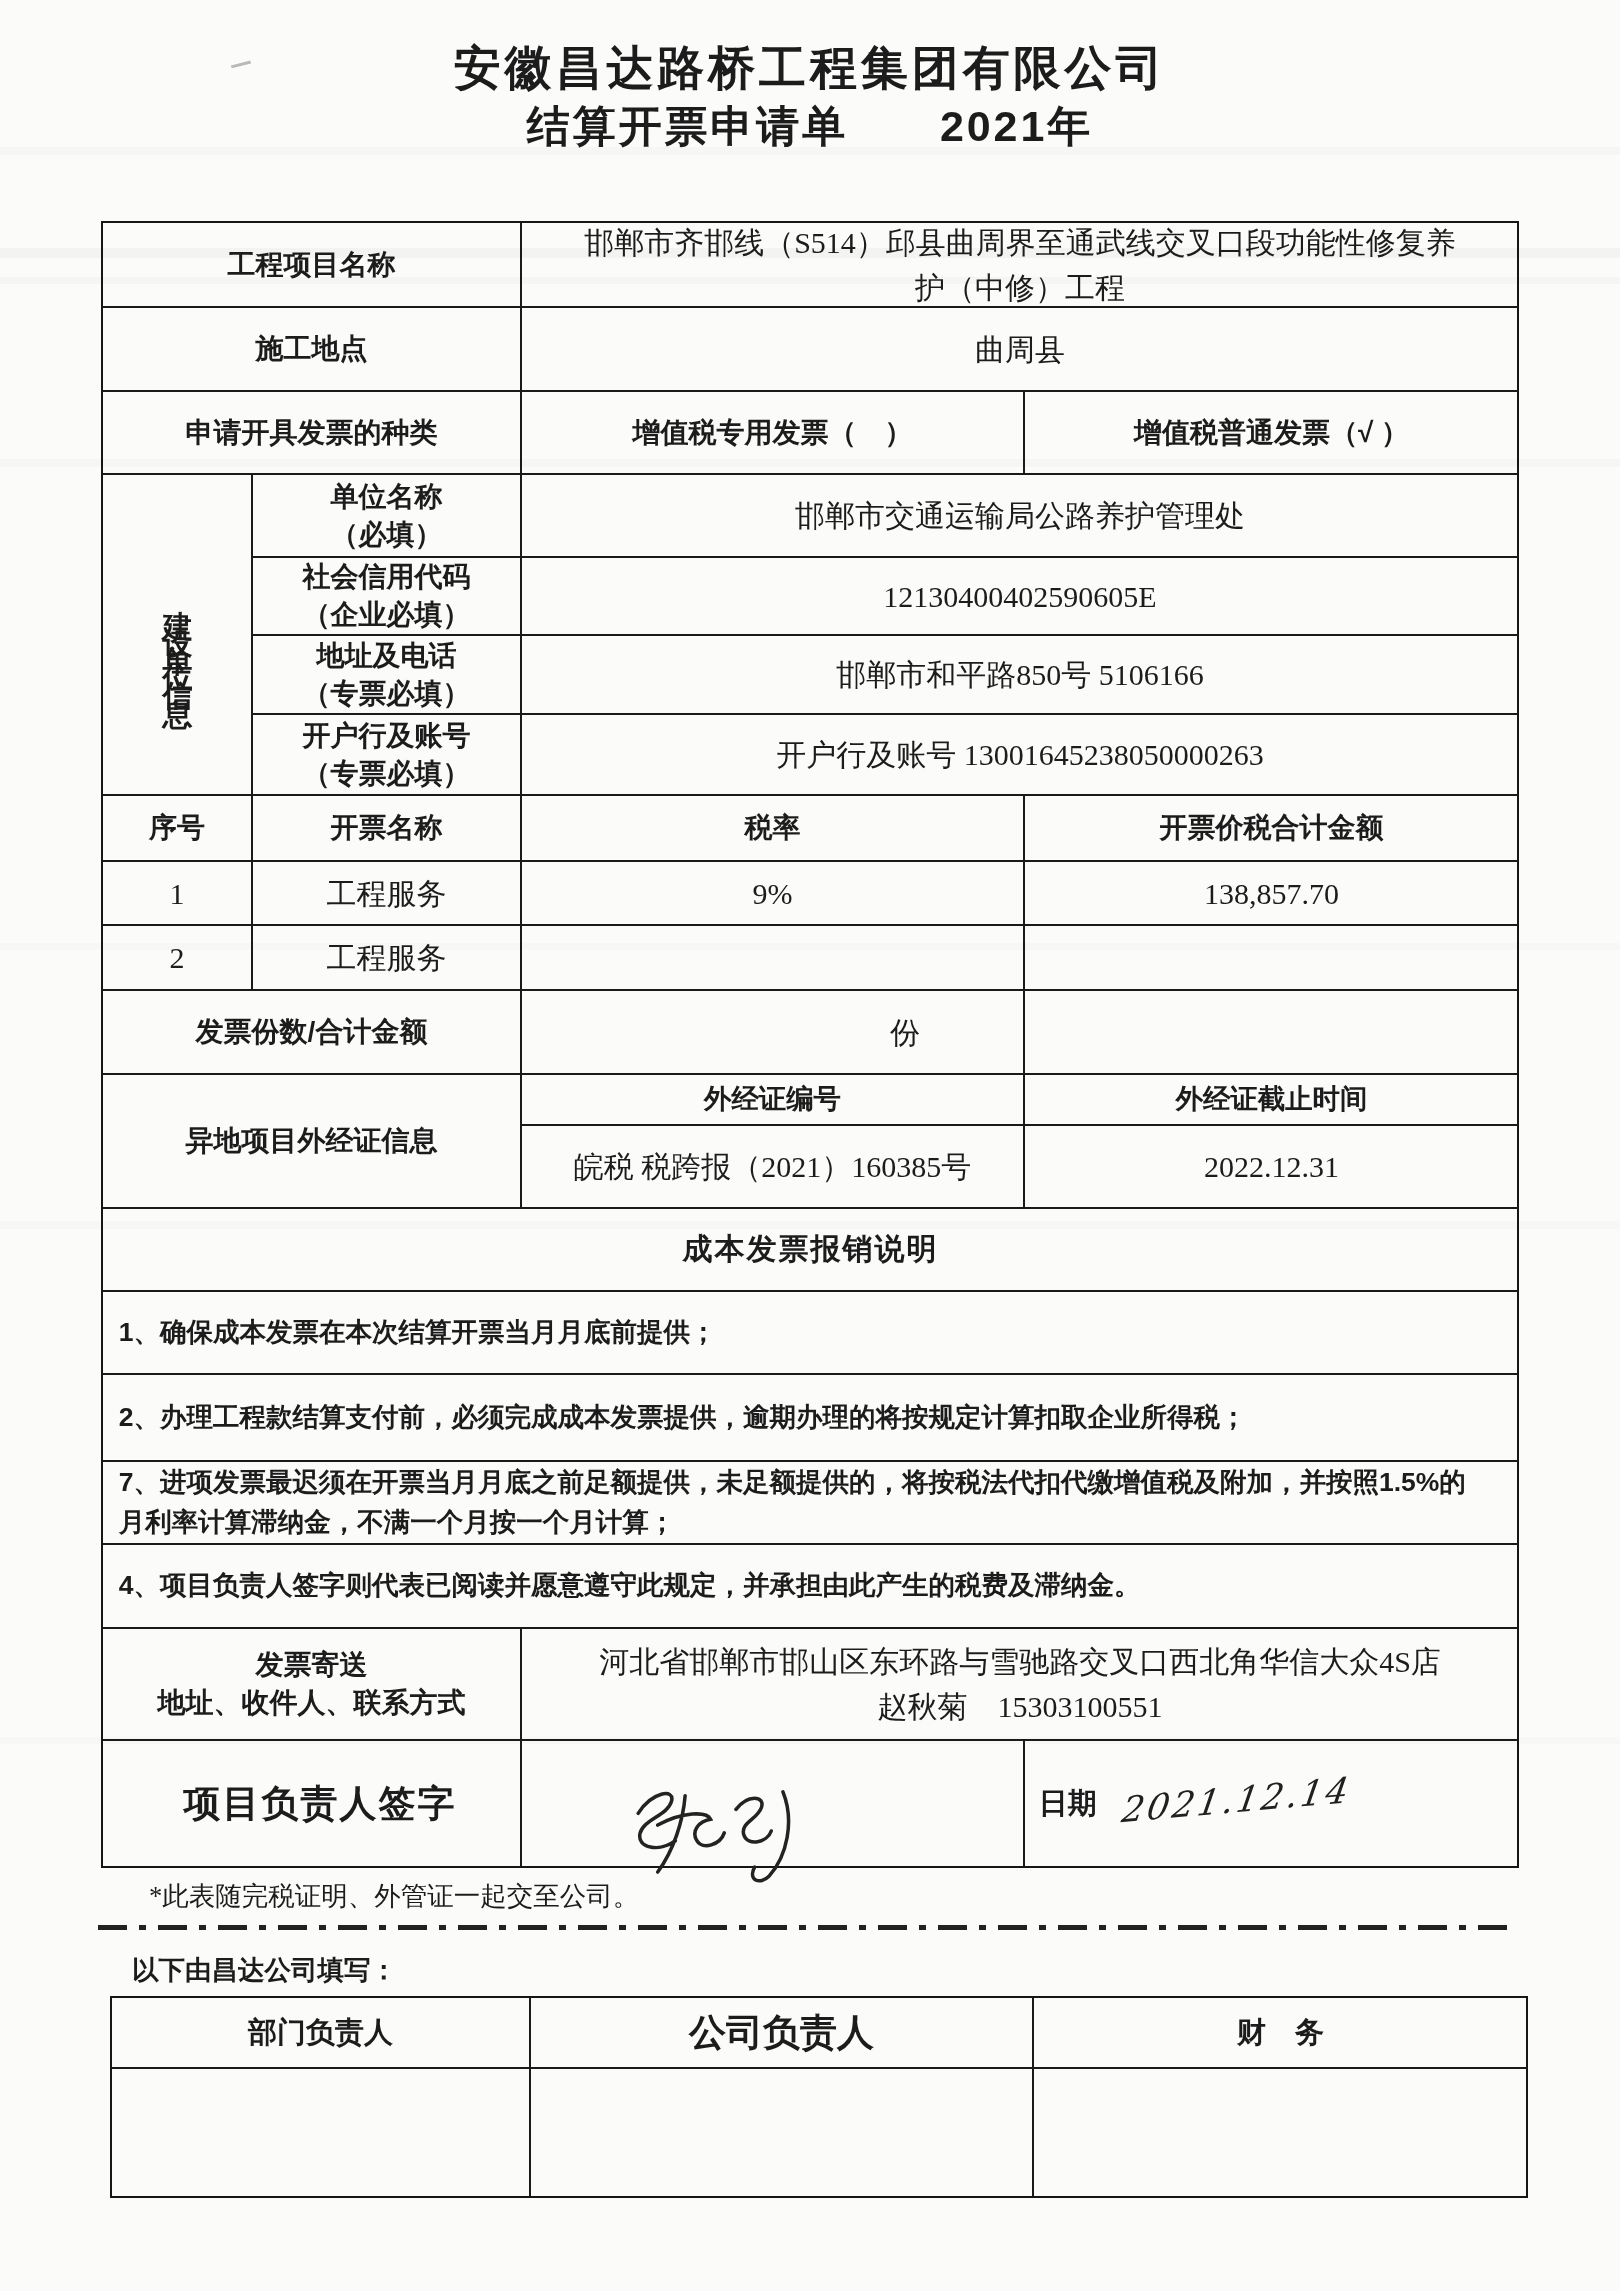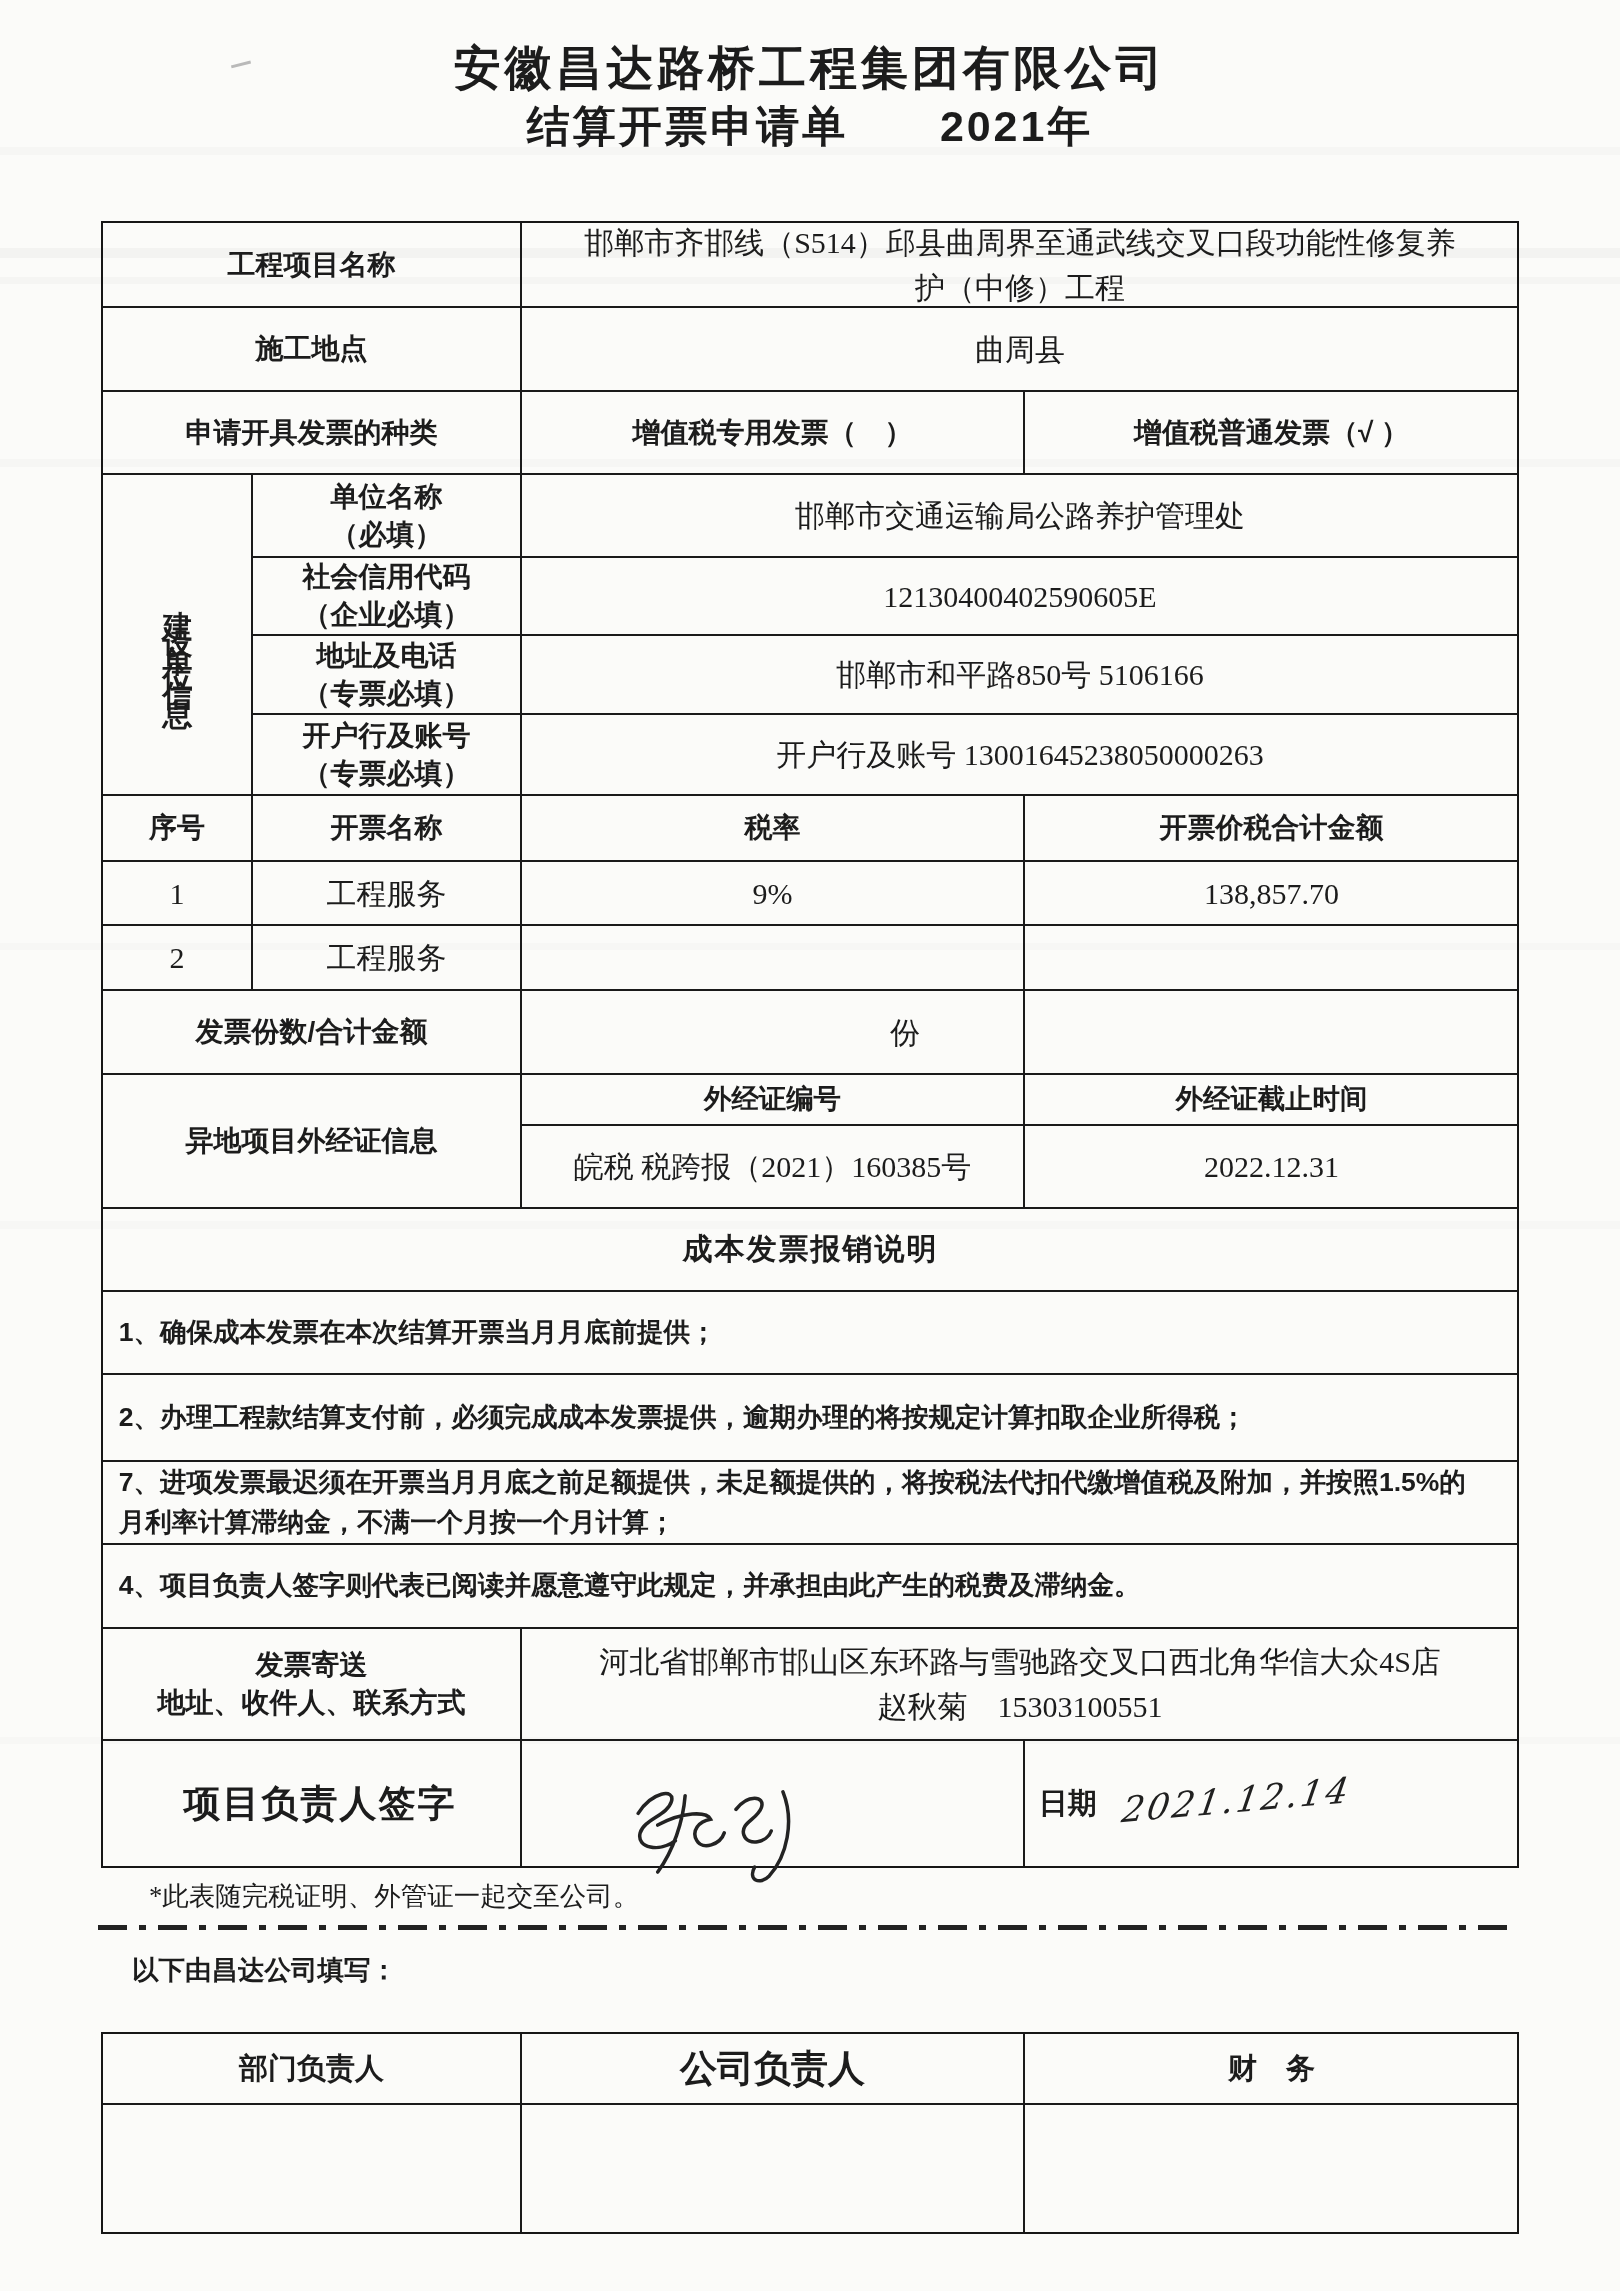--- a/index.html
+++ b/index.html
@@ -32,24 +32,24 @@
   .hand{font-family:"DejaVu Serif",serif;font-style:italic;font-size:35px;
     letter-spacing:2.9px;transform:rotate(-5deg) skewX(-14deg);margin-top:-7.8px;color:#202020;}
   .sigwrap{align-self:flex-end;margin-bottom:-23.5px;margin-right:118px;}
 
   .footnote{position:absolute;left:149px;top:1878px;
     font-family:"Liberation Serif","DejaVu Serif",serif;font-size:26.5px;}
   .dashline{position:absolute;left:98px;top:1925px;width:1417px;height:4.9px;
     background:repeating-linear-gradient(90deg,#222 0 29px,transparent 29px 41px,#222 41px 48px,transparent 48px 60px);}
   .fillnote{position:absolute;left:132px;top:1952px;font-weight:bold;font-size:26.5px;}
 
-  .grid2{position:absolute;left:101px;top:1996px;width:1414px;
+  .grid2{position:absolute;left:110px;top:1996px;width:1414px;
     display:grid;border:2.9px solid #161616;box-sizing:content-box;
     grid-template-columns:419px 503px 493px;
-    grid-template-rows:71px 127px;margin-top:36px;}
+    grid-template-rows:71px 127px;}
 
   .streak{position:absolute;left:0;width:1620px;pointer-events:none;background:#9a9a9a;}
   .tick{position:absolute;left:231px;top:63px;width:19.6px;height:2.9px;background:#b9b9b9;
     transform:rotate(-14deg);}
 </style>
 </head>
 <body>
 
 <div class="sheet">
 

